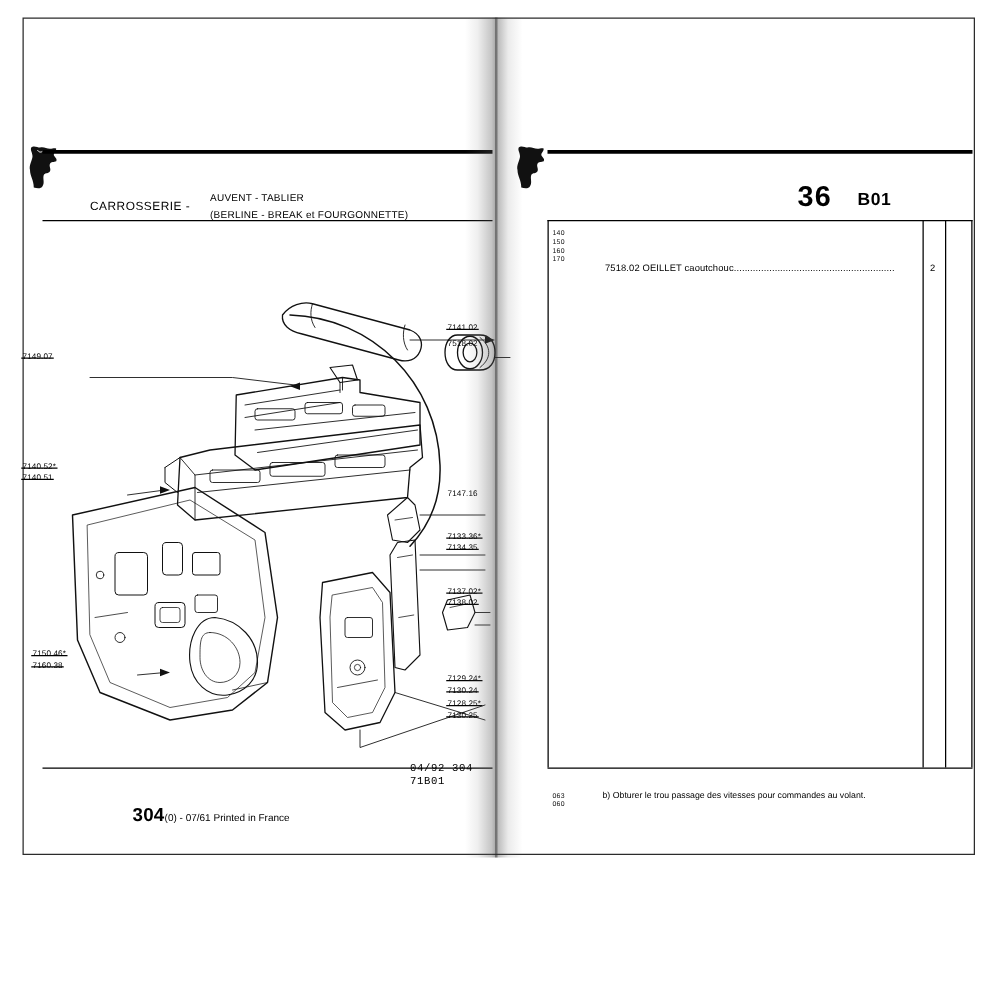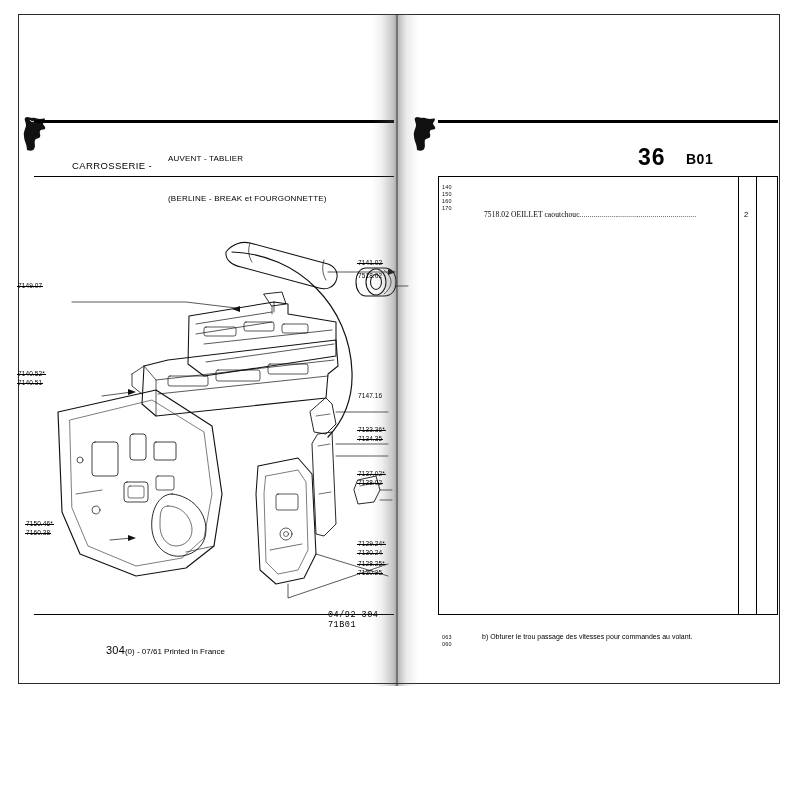--- a/index.html
+++ b/index.html
@@ -120,32 +120,31 @@
     position: absolute;
     left: 150px; top: 140px;
     font-size: 8px;
     letter-spacing: .2px;
   }
   #subtitle2 {
     position: absolute;
     left: 150px; top: 153px;
     font-size: 8px;
     letter-spacing: .2px;
-    margin-top: 27px;
   }
 
   
   #footer-left {
     position: absolute;
     left: 88px; top: 630px;
     font-size: 8px;
   }
   #footer-left .big {
-    font-size: 11px;
-    font-weight: normal;
+    font-size: 15px;
+    font-weight: bold;
     letter-spacing: .2px;
   }
   #plate-code {
     position: absolute;
     left: 310px; top: 596px;
     font-size: 8.5px;
     letter-spacing: .5px;
     font-family: "Liberation Mono", monospace;
   }
 
@@ -196,21 +195,20 @@
     letter-spacing: .5px;
     font-weight: bold;
   }
 
   
   .entry {
     position: absolute;
     font-size: 7.5px;
     letter-spacing: .1px;
     white-space: nowrap;
-    font-family: Liberation Serif, serif;
   }
   .entry-qty {
     position: absolute;
     font-size: 7.5px;
   }
   .model-codes {
     position: absolute;
     font-size: 5.5px;
     line-height: 7px;
     font-family: "Liberation Sans", sans-serif;

